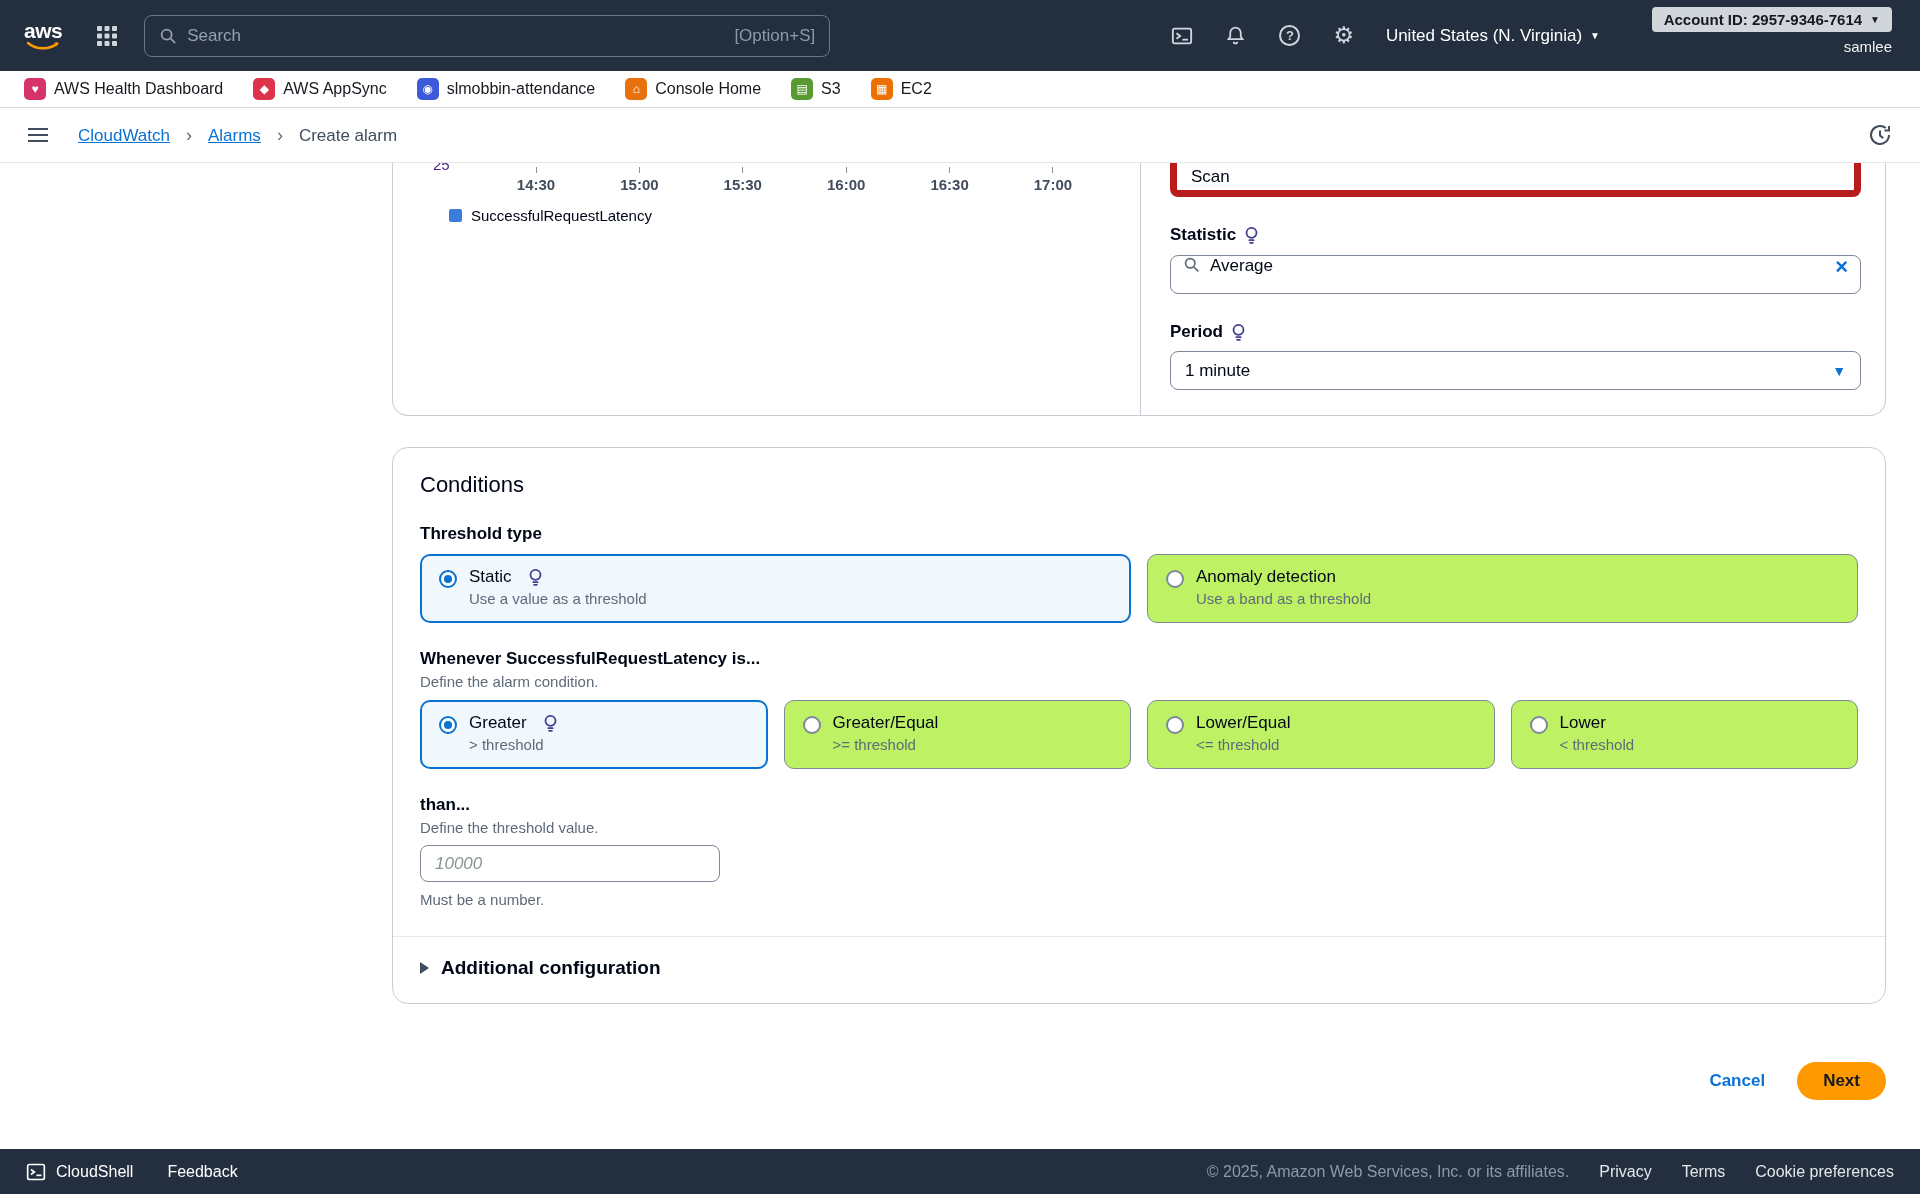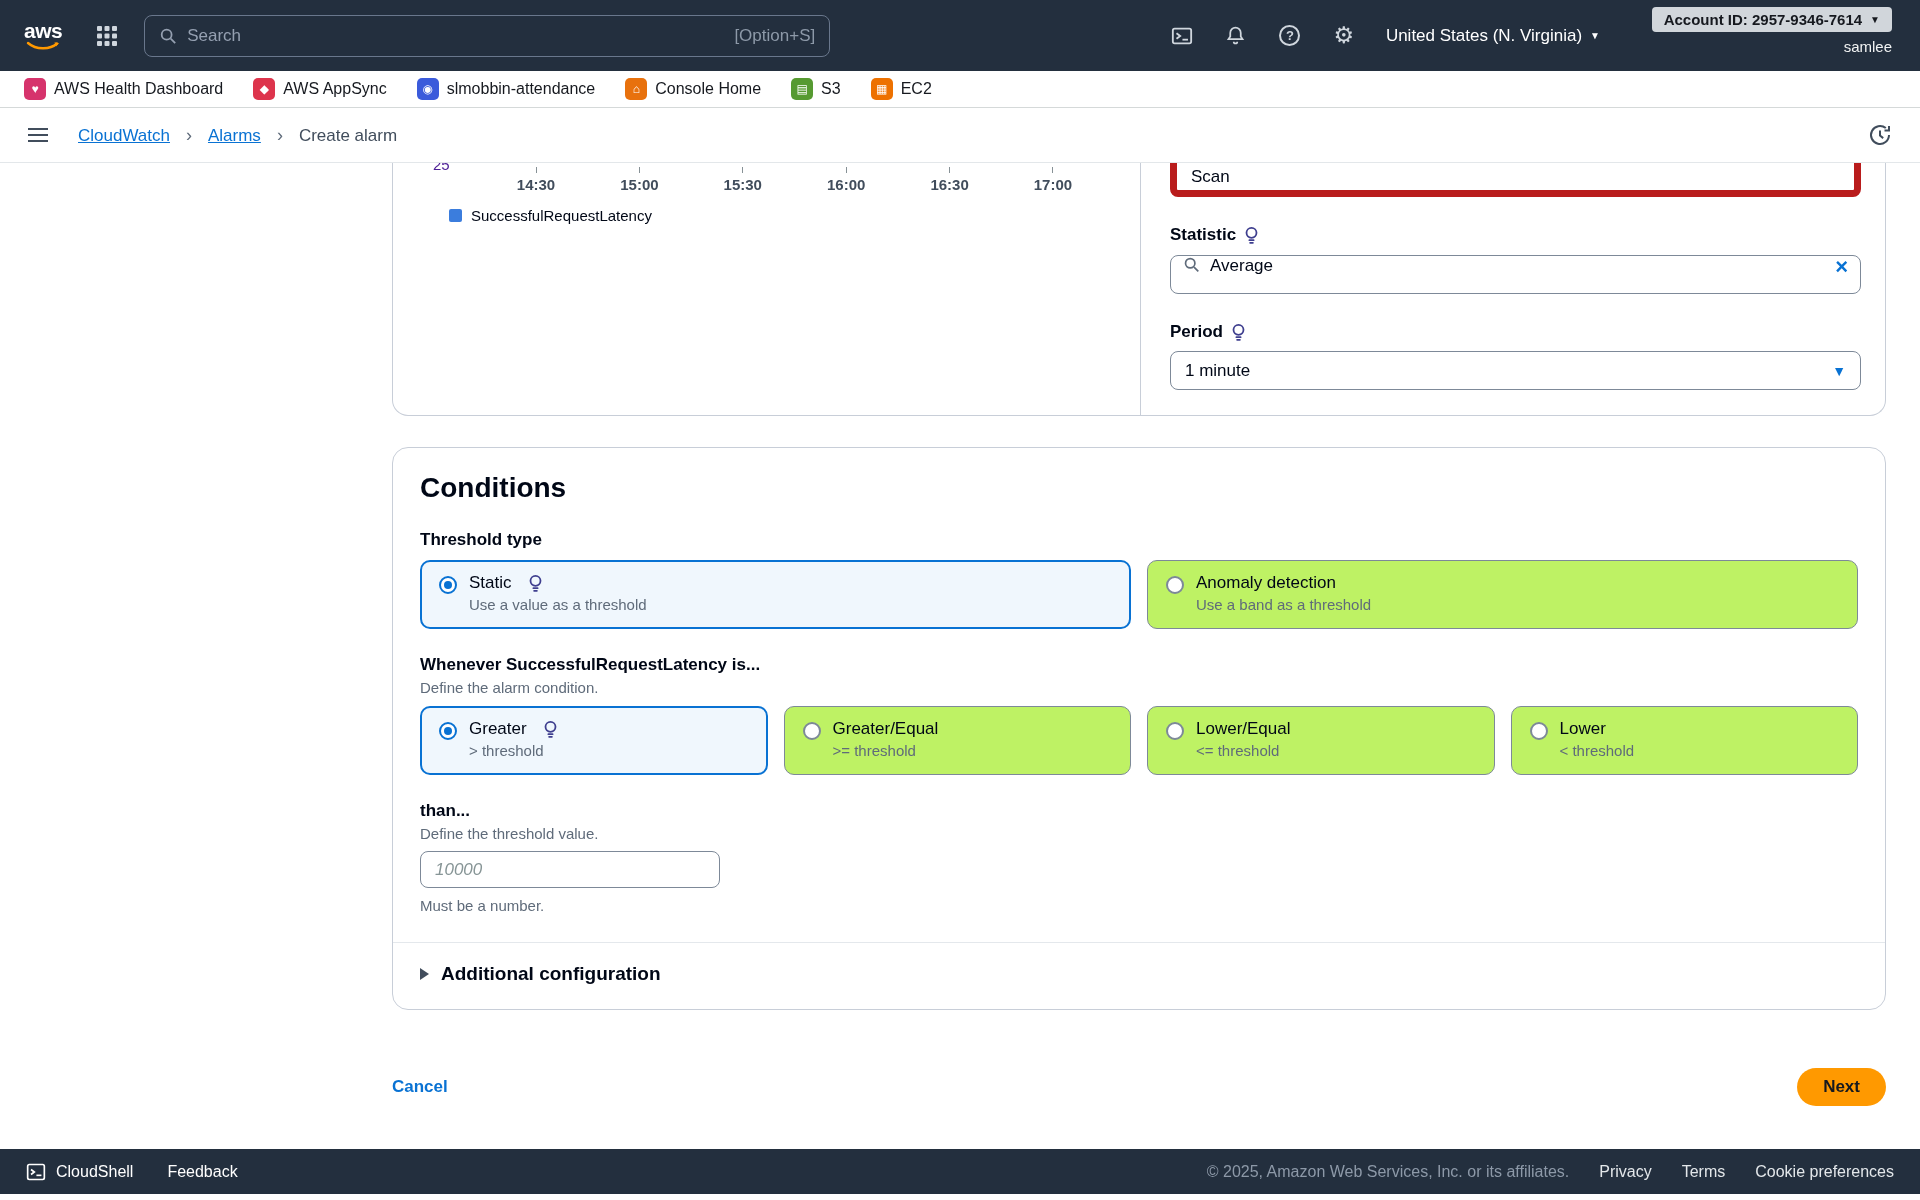--- a/index.html
+++ b/index.html
@@ -61,21 +61,21 @@
   .scan-input { width:100%; height:48px; margin-top:-14px; border:7px solid #b91c1c; border-radius:8px; font-size:17px; color:#000716; padding:8px 14px 0 14px; font-family:"Liberation Sans", sans-serif; background:#fff; }
   .field-label { display:flex; align-items:center; gap:8px; font-weight:bold; color:#000716; margin-top:28px; }
   .search-field { margin-top:10px; height:39px; border:1px solid #7d8998; border-radius:8px; display:flex; align-items:flex-start; padding:0 12px; gap:10px; background:#fff; cursor:text; }
   .search-field .value { flex:1; color:#000716; }
   .clear-x { color:#0972d3; font-size:22px; font-weight:bold; line-height:1; cursor:pointer; }
   .select-field { margin-top:9px; height:39px; border:1px solid #7d8998; border-radius:8px; display:flex; align-items:center; justify-content:space-between; padding:0 14px; background:#fff; cursor:pointer; }
   .caret-blue { color:#0972d3; font-size:14px; }
 
   
   .cond-card { margin-top:31px; padding:24px 27px 0 27px; }
-  .cond-title { font-size:28px; font-weight:bold; color:#000716; }
+  .cond-title { font-size:22px; font-weight:normal; color:#000716; }
   .group-label { font-weight:bold; color:#000716; margin-top:26px; }
   .group-desc { color:#5f6b7a; font-size:15px; margin-top:4px; }
   .tile-row { display:grid; gap:16px; margin-top:10px; }
   .tile-row.two { grid-template-columns:1fr 1fr; }
   .tile-row.four { grid-template-columns:1fr 1fr 1fr 1fr; }
   .tile { display:flex; gap:12px; padding:12px 18px; border:1px solid #7d8998; border-radius:10px; background:#bef264; height:69px; cursor:pointer; }
   .tile.selected { border:2px solid #0972d3; background:#f0f7fd; padding:11px 17px; }
   .radio { width:18px; height:18px; border-radius:50%; border:2px solid #7d8998; background:#fff; flex:none; margin-top:3px; position:relative; cursor:pointer; }
   .radio.checked { border-color:#0972d3; }
   .radio.checked::after { content:''; position:absolute; inset:3px; border-radius:50%; background:#0972d3; }
@@ -85,21 +85,21 @@
 
   .threshold-input { margin-top:9px; width:300px; height:37px; border:1px solid #7d8998; border-radius:8px; padding:0 14px; font-size:17px; color:#000716; font-family:"Liberation Sans", sans-serif; }
   .threshold-input::placeholder { color:#879596; font-style:italic; }
   .hint { font-size:15px; color:#5f6b7a; margin-top:9px; }
   .cond-divider { height:1px; background:#e4e8ec; margin:28px -27px 0 -27px; }
   .addl-row { display:flex; align-items:center; gap:12px; padding:20px 0 24px 0; cursor:pointer; }
   .tri-right { width:0; height:0; border-left:9px solid #414d5c; border-top:6px solid transparent; border-bottom:6px solid transparent; }
   .addl-label { font-size:19px; font-weight:bold; color:#000716; }
 
   
-  .actions { display:flex; justify-content:space-between; align-items:center; gap:32px; margin-top:58px; }
+  .actions { display:flex; justify-content:flex-end; align-items:center; gap:32px; margin-top:58px; }
   .link-btn { color:#0972d3; font-weight:bold; cursor:pointer; background:none; border:none; font-size:17px; font-family:"Liberation Sans", sans-serif; }
   .primary-btn { background:#ff9900; color:#16191f; font-weight:bold; font-size:17px; border:none; border-radius:20px; padding:9px 26px; cursor:pointer; font-family:"Liberation Sans", sans-serif; }
 
   
   .footer { position:absolute; left:0; bottom:6px; width:1920px; height:45px; background:#232f3e; display:flex; align-items:center; padding:0 26px; }
   .foot-left { display:flex; align-items:center; gap:10px; }
   .foot-item { color:#fff; font-size:16px; cursor:pointer; }
   .foot-feedback { margin-left:34px; }
   .foot-right { margin-left:auto; display:flex; align-items:center; gap:30px; }
   .copyright { color:#8d99a8; font-size:16px; }

